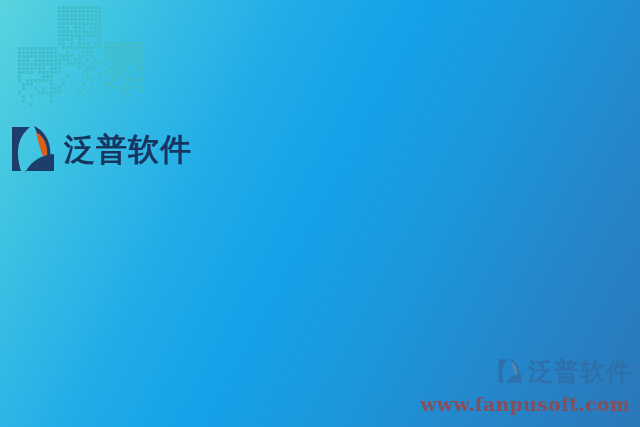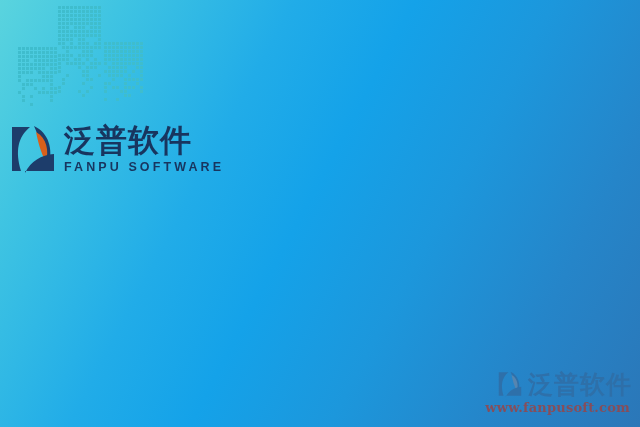--- a/index.html
+++ b/index.html
@@ -119,25 +119,25 @@
   #wm-name {
     font-size: 25px;
     font-weight: 700;
     color: #2f6fa8;
     letter-spacing: 1px;
     line-height: 1;
     white-space: nowrap;
   }
   #wm-url {
     font-family: "DejaVu Serif", "Liberation Serif", serif;
-    font-size: 13px;
+    font-size: 19px;
     font-weight: 700;
     color: #8e4a52;
     letter-spacing: 0.2px;
-    margin-top: 1px;
+    margin-top: 7px;
     margin-right: 2px;
     white-space: nowrap;
   }
 </style>
 </head>
 <body>
 
 <div id="banner">
 
   <div id="pixel-skyline">
@@ -787,21 +787,20 @@
 
   <div id="brand-logo">
     <svg id="brand-mark" viewBox="0 0 48 56">
       <path d="M3 6 L21 6 C9 16 6 30 12 50 L3 50 Z" fill="#1d3d6b"></path>
       <path d="M25 5 C40 12 44 28 40 44 C34 30 30 16 25 5 Z" fill="#1d3d6b"></path>
       <path d="M27 11 C38 17 40 30 37 41 C31 30 29 20 27 11 Z" fill="#d9601c"></path>
       <path d="M16 52 C22 40 32 34 45 33 L45 50 L16 50 Z" fill="#1d3d6b"></path>
     </svg>
     <div id="brand-words">
       <div id="brand-name-cn">泛普软件</div>
-      <div id="brand-name-en">FANPU SOFTWARE</div>
     </div>
   </div>
 
 
   <div id="watermark">
     <div id="wm-row">
       <svg id="wm-mark" viewBox="0 0 48 56">
         <path d="M3 6 L21 6 C9 16 6 30 12 50 L3 50 Z" fill="#2f6fa8"></path>
         <path d="M25 5 C40 12 44 28 40 44 C34 30 30 16 25 5 Z" fill="#2f6fa8"></path>
         <path d="M27 11 C38 17 40 30 37 41 C31 30 29 20 27 11 Z" fill="#5b86ae"></path>

